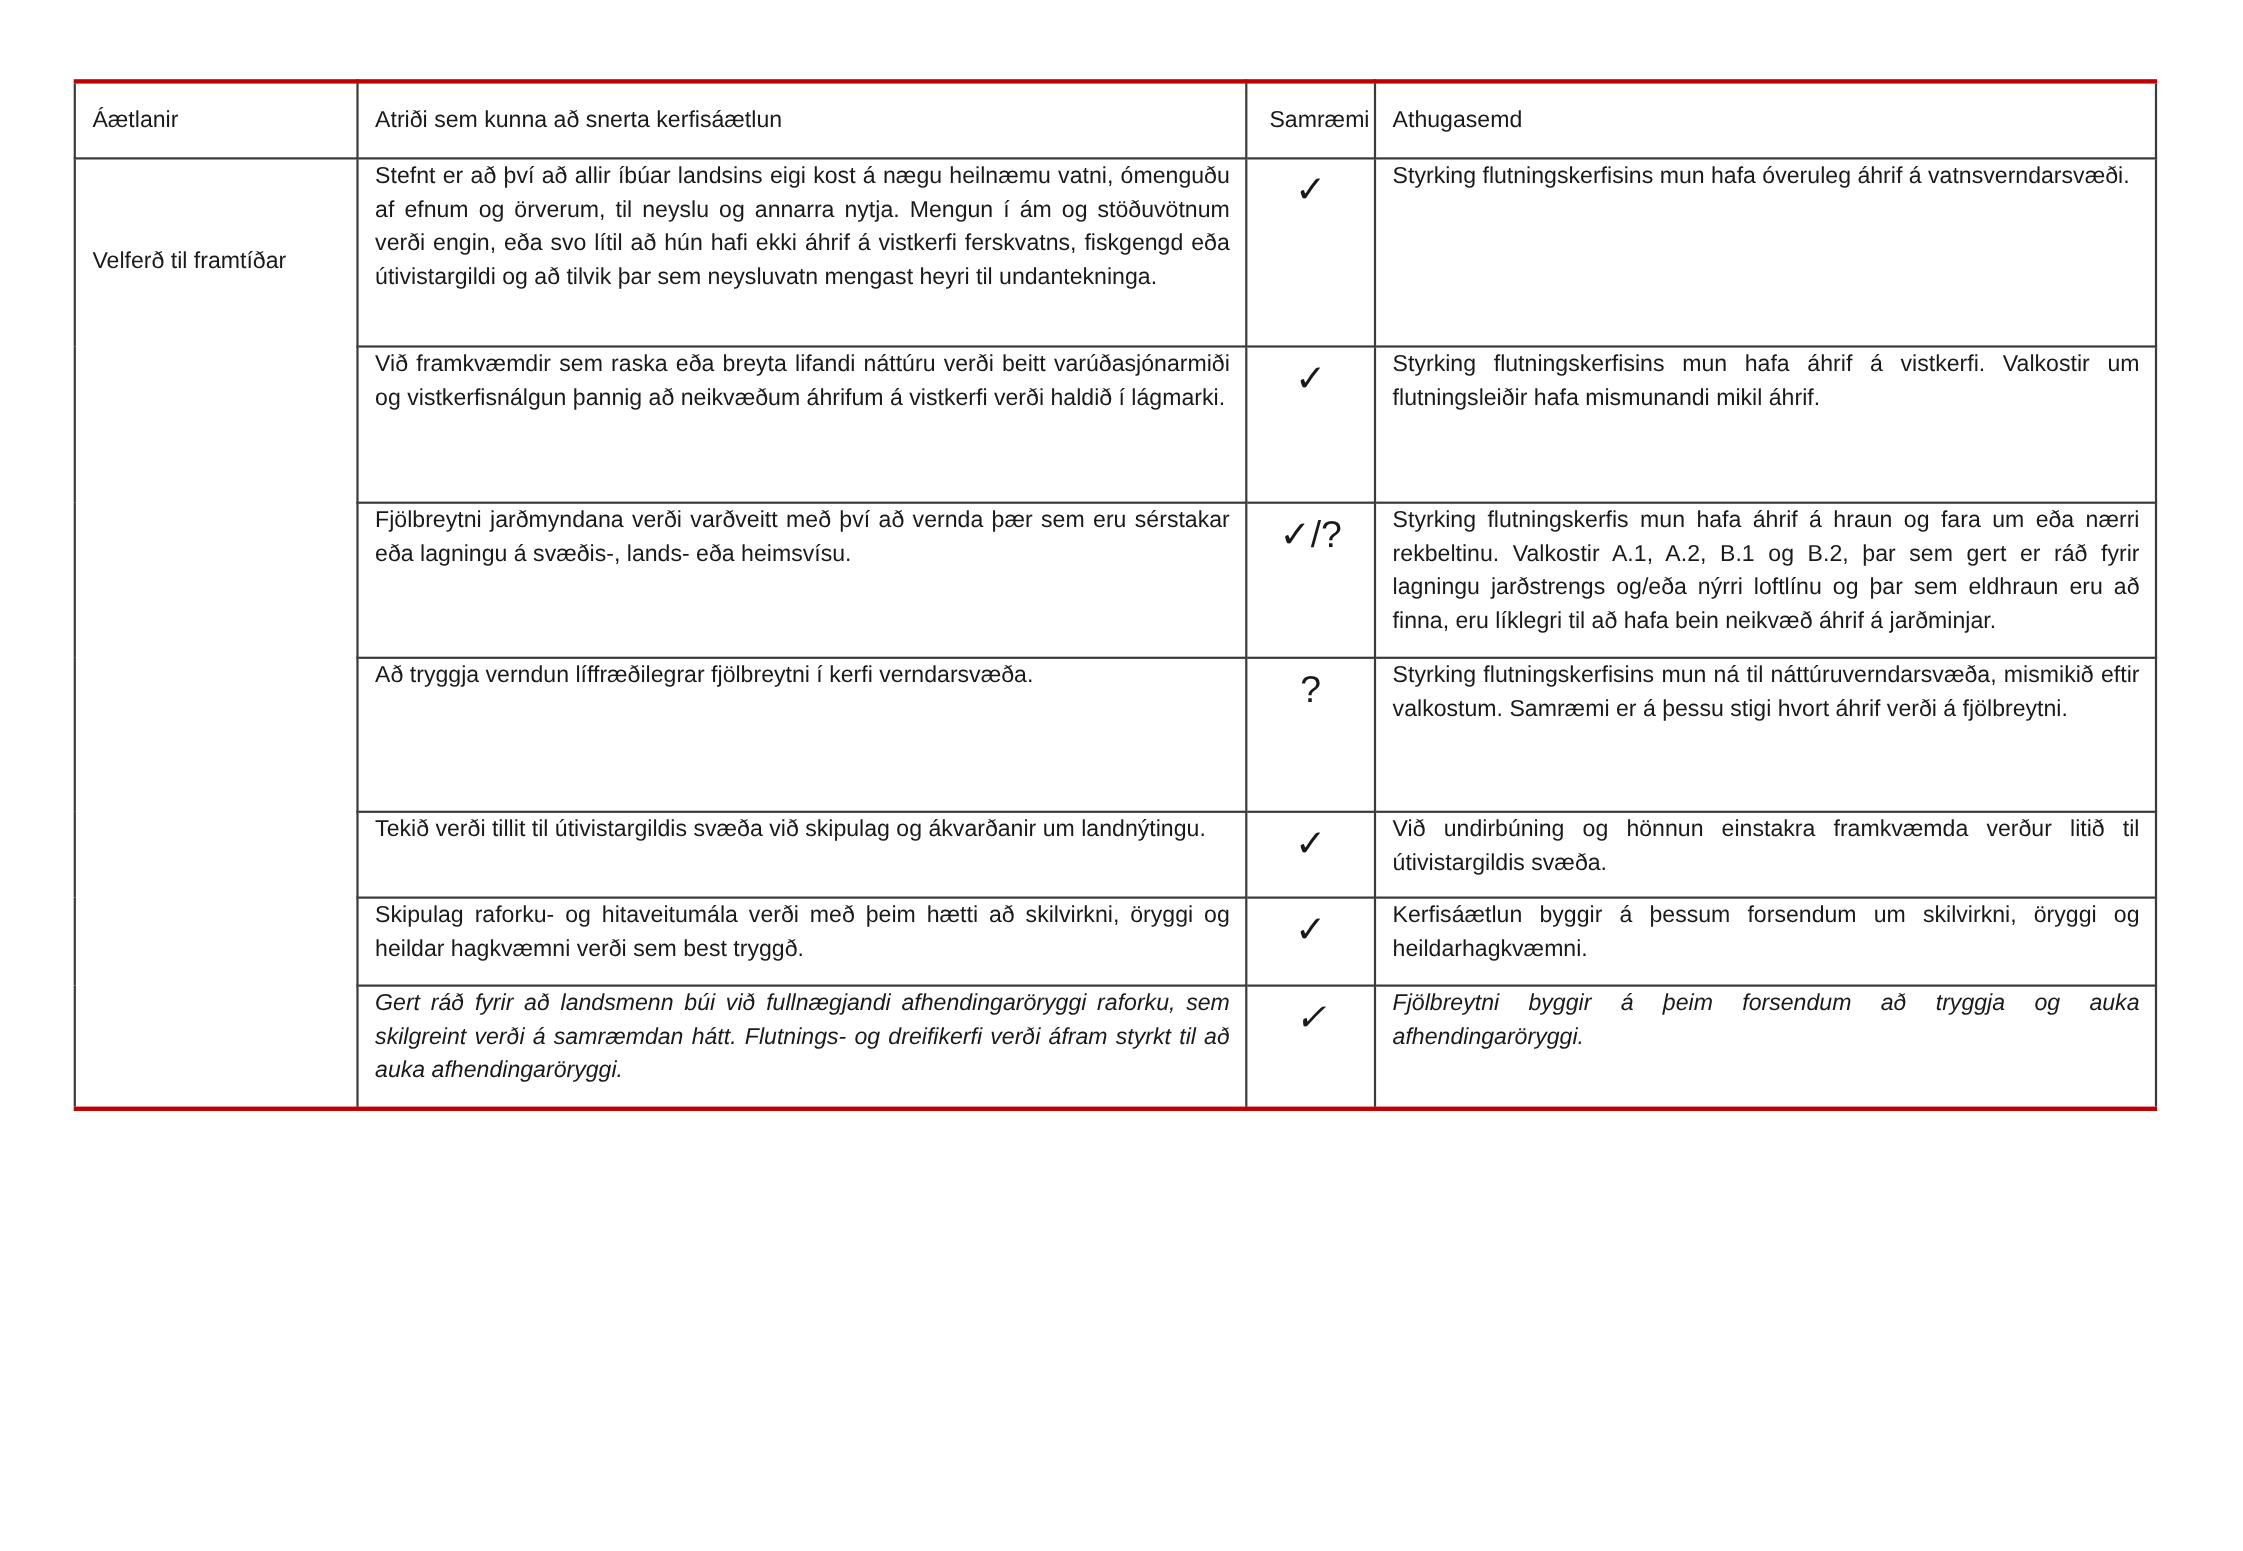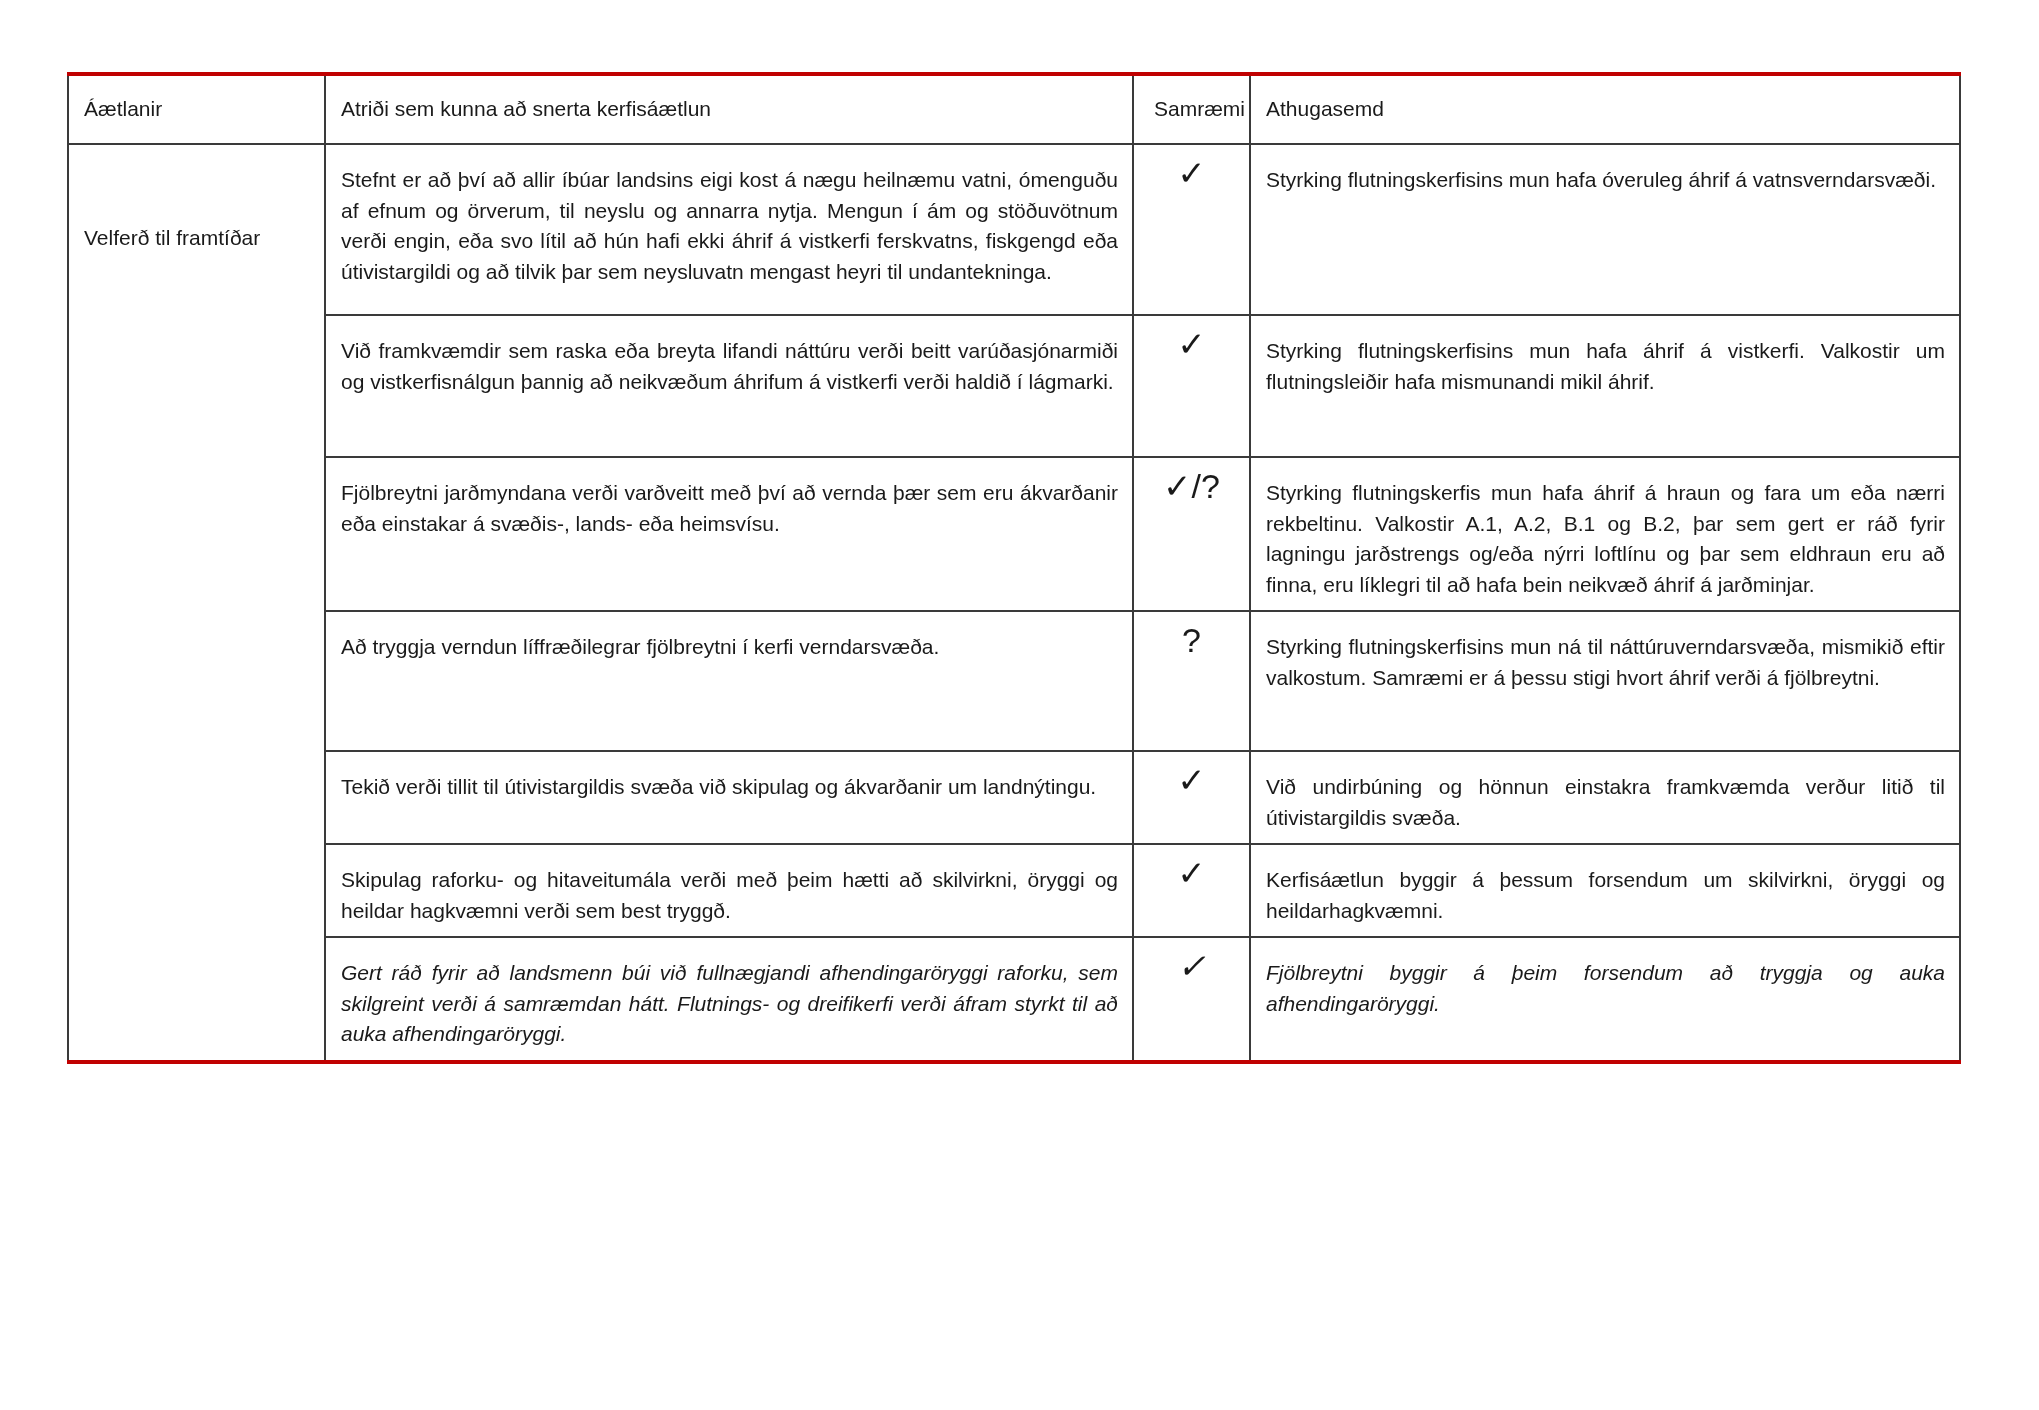--- a/index.html
+++ b/index.html
@@ -10,21 +10,21 @@
     border-collapse: collapse; table-layout: fixed;
     border-top: 4px solid #c00000; border-bottom: 4px solid #c00000;
   }
   .tbl col.c1 { width: 257px; }
   .tbl col.c2 { width: 808px; }
   .tbl col.c3 { width: 117px; }
   .tbl col.c4 { width: 710px; }
   .tbl th, .tbl td {
     border-left: 2px solid #3a3a3a; border-right: 2px solid #3a3a3a;
     border-bottom: 2px solid #3a3a3a;
-    vertical-align: top; padding: 20px 14px 10px 15px;
+    vertical-align: top; padding: 0 14px 10px 15px;
     font-size: 21px; line-height: 30.5px; font-weight: normal;
   }
   .tbl tr.last td { border-bottom: none; font-style: italic; }
   .tbl th { text-align: left; vertical-align: middle; padding: 0 1px 0 15px; height: 67px; }
   .tbl th.samr { padding: 0 20px; }
   .tbl td.just { text-align: justify; }
   .tbl td.mark { text-align: center; padding: 8px 2px 0 2px; font-size: 34px; line-height: 40px; }
   .tbl td.plan { vertical-align: top; padding-top: 78px; }
 </style>
 </head>
@@ -51,21 +51,21 @@
       <td class="just">Stefnt er að því að allir íbúar landsins eigi kost á nægu heilnæmu vatni, ómenguðu af efnum og örverum, til neyslu og annarra nytja. Mengun í ám og stöðuvötnum verði engin, eða svo lítil að hún hafi ekki áhrif á vistkerfi ferskvatns, fiskgengd eða útivistargildi og að tilvik þar sem neysluvatn mengast heyri til undantekninga.</td>
       <td class="mark">✓</td>
       <td class="just">Styrking flutningskerfisins mun hafa óveruleg áhrif á vatnsverndarsvæði.</td>
     </tr>
     <tr style="height:142px">
       <td class="just">Við framkvæmdir sem raska eða breyta lifandi náttúru verði beitt varúðasjónarmiði og vistkerfisnálgun þannig að neikvæðum áhrifum á vistkerfi verði haldið í lágmarki.</td>
       <td class="mark">✓</td>
       <td class="just">Styrking flutningskerfisins mun hafa áhrif á vistkerfi. Valkostir um flutningsleiðir hafa mismunandi mikil áhrif.</td>
     </tr>
     <tr style="height:141px">
-      <td class="just">Fjölbreytni jarðmyndana verði varðveitt með því að vernda þær sem eru ákvarðanir eða einstakar á svæðis-, lands- eða heimsvísu.</td>
+      <td class="just">Fjölbreytni jarðmyndana verði varðveitt með því að vernda þær sem eru sérstakar eða lagningu á svæðis-, lands- eða heimsvísu.</td>
       <td class="mark">✓/?</td>
       <td class="just">Styrking flutningskerfis mun hafa áhrif á hraun og fara um eða nærri rekbeltinu. Valkostir A.1, A.2, B.1 og B.2, þar sem gert er ráð fyrir lagningu jarðstrengs og/eða nýrri loftlínu og þar sem eldhraun eru að finna, eru líklegri til að hafa bein neikvæð áhrif á jarðminjar.</td>
     </tr>
     <tr style="height:140px">
       <td class="just">Að tryggja verndun líffræðilegrar fjölbreytni í kerfi verndarsvæða.</td>
       <td class="mark">?</td>
       <td class="just">Styrking flutningskerfisins mun ná til náttúruverndarsvæða, mismikið eftir valkostum. Samræmi er á þessu stigi hvort áhrif verði á fjölbreytni.</td>
     </tr>
     <tr style="height:78px">
       <td class="just">Tekið verði tillit til útivistargildis svæða við skipulag og ákvarðanir um landnýtingu.</td>

